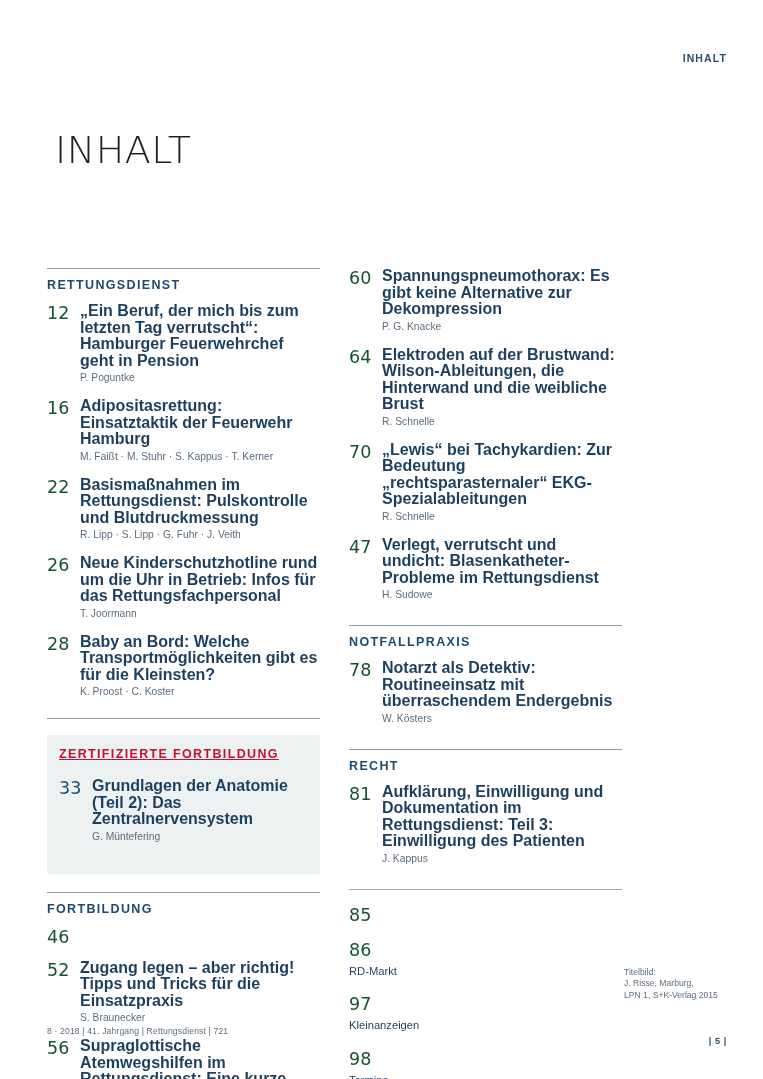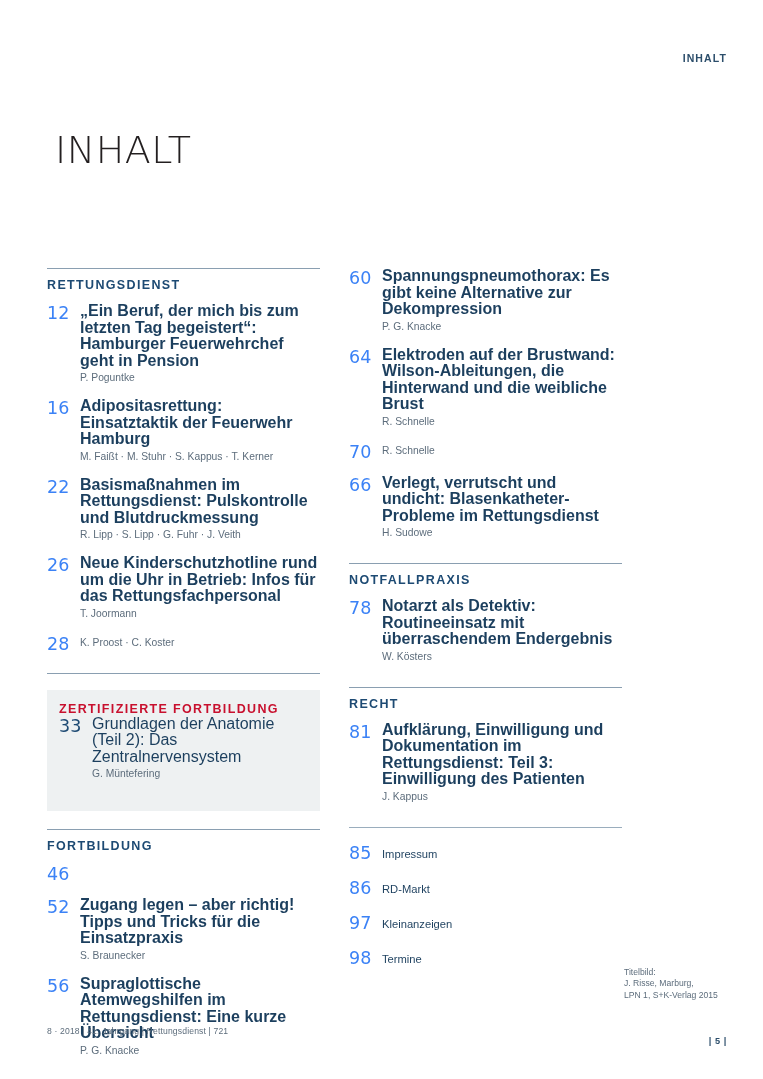--- a/index.html
+++ b/index.html
@@ -80,63 +80,63 @@
   
   .entry {
     display: flex;
     margin-bottom: 13px;
   }
   .entry-num {
     width: 33px;
     min-width: 33px;
     font-size: 17.5px;
     font-weight: 400;
-    color: #3b82f6;
+    color: #14532d;
     line-height: 19px;
     padding-top: 1px;
     text-align: left;
     font-family: "DejaVu Sans", sans-serif;
   }
   .entry-body {
     flex: 1;
   }
   .entry-title {
     font-size: 16px;
     font-weight: bold;
     color: #1c3f5e;
     line-height: 16.5px;
     margin: 0;
   }
   .entry-title.plain {
-    font-weight: 400;
+    font-weight: 700;
   }
   .entry-authors {
     font-size: 10.3px;
     font-weight: 400;
     color: #5d6d7c;
     line-height: 15px;
     margin: 1px 0 0 0;
   }
 
   
-  .entry.simple { margin-bottom: 15px; }
+  .entry.simple { margin-bottom: 15px; flex-direction: column; }
   .entry.simple .entry-title {
     font-weight: 400;
     font-size: 11.2px;
     padding-top: 3px;
   }
 
   
   .cme-box {
     background: #eef1f2;
     padding: 12px 12px 13px 12px;
     margin: 16px 0 0 0;
     box-sizing: border-box;
   }
-  .cme-box .section-head { margin-bottom: 0; }
+  .cme-box .section-head { margin-bottom: 17px; text-decoration: underline; }
   .cme-box .entry { margin-bottom: 17px; }
   .cme-box .entry-num { color: #1d4a73; }
 
   .spacer-18 { height: 18px; }
   .spacer-10 { height: 10px; }
   .spacer-6  { height: 6px; }
 
   
   .cover-credit {
     position: absolute;
@@ -177,21 +177,21 @@
 <div class="columns">
 
   <div class="col col-left">
 
     <hr class="rule">
     <div class="section-head">RETTUNGSDIENST</div>
 
     <div class="entry">
       <div class="entry-num">12</div>
       <div class="entry-body">
-        <p class="entry-title">„Ein Beruf, der mich bis zum letzten Tag begeistert“:  Hamburger Feuerwehrchef geht in Pension</p>
+        <p class="entry-title">„Ein Beruf, der mich bis zum letzten Tag verrutscht“:  Hamburger Feuerwehrchef geht in Pension</p>
         <p class="entry-authors">P. Poguntke</p>
       </div>
     </div>
 
     <div class="entry">
       <div class="entry-num">16</div>
       <div class="entry-body">
         <p class="entry-title">Adipositasrettung: Einsatztaktik der Feuerwehr Hamburg</p>
         <p class="entry-authors">M. Faißt · M. Stuhr · S. Kappus · T. Kerner</p>
       </div>
@@ -209,20 +209,21 @@
       <div class="entry-num">26</div>
       <div class="entry-body">
         <p class="entry-title">Neue Kinderschutzhotline rund um die Uhr in Betrieb: Infos für das Rettungsfachpersonal</p>
         <p class="entry-authors">T. Joormann</p>
       </div>
     </div>
 
     <div class="entry">
       <div class="entry-num">28</div>
       <div class="entry-body">
+        <p class="entry-title">Baby an Bord: Welche Transportmöglichkeiten gibt es für die Kleinsten?</p>
         <p class="entry-authors">K. Proost · C. Koster</p>
       </div>
     </div>
 
     <div class="spacer-6"></div>
     <hr class="rule">
     <div class="cme-box">
       <div class="section-head red">ZERTIFIZIERTE FORTBILDUNG</div>
       <div class="entry">
         <div class="entry-num">33</div>
@@ -273,26 +274,27 @@
       <div class="entry-num">64</div>
       <div class="entry-body">
         <p class="entry-title">Elektroden auf der Brustwand: Wilson-Ableitungen, die Hinterwand und die weibliche Brust</p>
         <p class="entry-authors">R. Schnelle</p>
       </div>
     </div>
 
     <div class="entry">
       <div class="entry-num">70</div>
       <div class="entry-body">
+        <p class="entry-title">„Lewis“ bei Tachykardien: Zur Bedeutung „rechtsparasternaler“ EKG-Spezialableitungen</p>
         <p class="entry-authors">R. Schnelle</p>
       </div>
     </div>
 
     <div class="entry">
-      <div class="entry-num">66</div>
+      <div class="entry-num">47</div>
       <div class="entry-body">
         <p class="entry-title">Verlegt, verrutscht und undicht: Blasenkatheter-Probleme im Rettungsdienst</p>
         <p class="entry-authors">H. Sudowe</p>
       </div>
     </div>
 
     <div class="spacer-10"></div>
     <hr class="rule">
     <div class="section-head">NOTFALLPRAXIS</div>
 
@@ -315,23 +317,20 @@
         <p class="entry-authors">J. Kappus</p>
       </div>
     </div>
 
     <div class="spacer-10"></div>
     <hr class="rule thin">
     <div class="spacer-6"></div>
 
     <div class="entry simple">
       <div class="entry-num">85</div>
-      <div class="entry-body">
-        <p class="entry-title">Impressum</p>
-      </div>
     </div>
 
     <div class="entry simple">
       <div class="entry-num">86</div>
       <div class="entry-body">
         <p class="entry-title">RD-Markt</p>
       </div>
     </div>
 
     <div class="entry simple">

